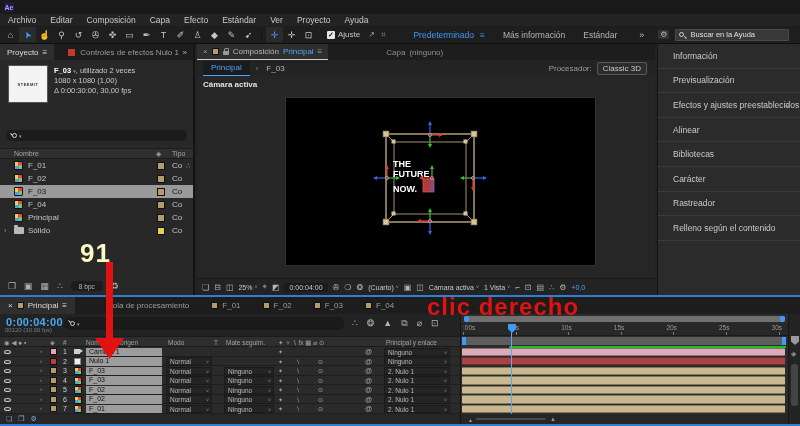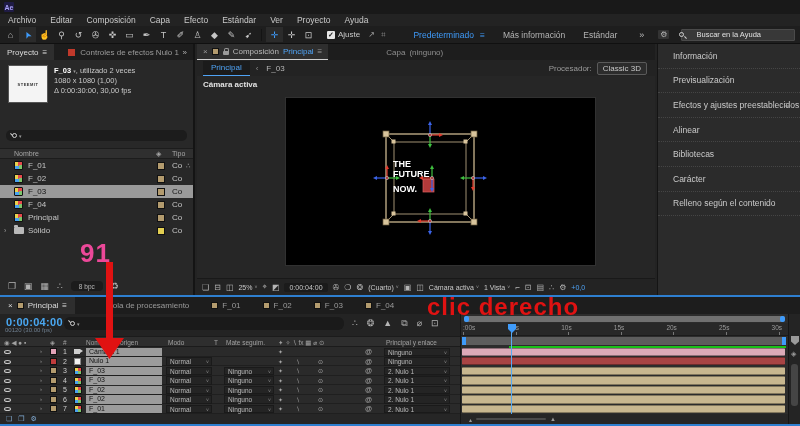--- a/index.html
+++ b/index.html
@@ -25,21 +25,21 @@
   .tb-sep { width:1px; height:12px; background:#141414; margin:0 4px; }
   .axis { display:flex; align-items:center; }
   .snap { display:flex; align-items:center; gap:3px; margin-left:10px; font-size:8px; color:#c9c9c9; }
   .checkbox { width:8px; height:8px; background:#e6e6e6; border-radius:1px; color:#222; font-size:7px; line-height:8px; text-align:center; font-weight:bold; }
   .post-snap { display:flex; gap:6px; margin-left:8px; color:#9d9d9d; font-size:8px; }
   .workspaces { display:flex; align-items:center; gap:18px; margin-left:28px; font-size:8.5px; color:#b4b4b4; }
   .ws.active { color:#3f9bfa; }
   .ws-menu { color:#3f9bfa; margin-left:-12px; }
   .tb-overflow { margin-left:22px; color:#bdbdbd; }
   .tb-gear { margin-left:14px; color:#b5b5b5; font-size:8px; background:#333; padding:0 2px; border-radius:1px; }
-  .help-search { margin-left:12px; width:114px; height:12px; background:#383838; border:1px solid #4a4a4a; border-radius:1px; color:#e8e8e8; font-size:7.5px; padding:0 3px 0 14px; outline:none; }
+  .help-search { margin-left:6px; width:114px; height:12px; background:#383838; border:1px solid #4a4a4a; border-radius:1px; color:#e8e8e8; font-size:7.5px; padding:0 3px 0 14px; outline:none; }
   .help-search::placeholder { color:#e0e0e0; }
   .search-wrap { position:relative; display:flex; align-items:center; }
   .mag { position:absolute; left:10px; width:5px; height:5px; border:1px solid #cfcfcf; border-radius:50%; }
   .mag::after { content:''; position:absolute; left:4px; top:4px; width:3px; height:1px; background:#cfcfcf; transform:rotate(45deg); }
 
   
   .project-panel { position:absolute; left:0; top:44px; width:195px; height:251px; background:#282828; border-right:2px solid #141414; }
   .ptabs { height:16px; background:#1d1d1d; display:flex; align-items:center; font-size:8px; color:#9b9b9b; }
   .ptab-active { height:16px; background:#2e2e2e; color:#dcdcdc; display:flex; align-items:center; gap:4px; padding:0 7px; }
   .fx-chip { width:7px; height:7px; background:#c0392b; margin-left:14px; }
@@ -470,20 +470,23 @@
       <div class="sb-item">
         <span>Alinear</span>
       </div>
       <div class="sb-item">
         <span>Bibliotecas</span>
       </div>
       <div class="sb-item">
         <span>Carácter</span>
       </div>
       <div class="sb-item">
+        <span>Rastreador</span>
+      </div>
+      <div class="sb-item">
         <span>Relleno según el contenido</span>
       </div>
     </div>
 
   <div class="timeline">
     <div class="tl-tabs" id="tl-tabs">
         <div class="tl-tab active">
           <span>×</span>
           <span class="chip"></span>
           <span>Principal</span>
@@ -691,18 +694,18 @@
         <span>▲</span>
       </div>
     </div>
     <div class="gutter">
       <span class="shield"></span>
       <span class="gem">◈</span>
       <span class="vscroll"></span>
     </div>
   </div>
 
-  <div class="ann ann-step" style="color: #ec4899;">91</div>
+  <div class="ann ann-step" style="color: #fef9c3;">91</div>
   <svg class="ann ann-arrow" width="42" height="98">
     <path d="M14,0 L21,0 L21,76 L32,76 L17.5,97 L3,76 L14,76 Z" fill="#e01212"></path>
   </svg>
   <div class="ann ann-note" style="color: rgb(224, 18, 18);">clic derecho</div>
 </div>
 
 </body></html>

